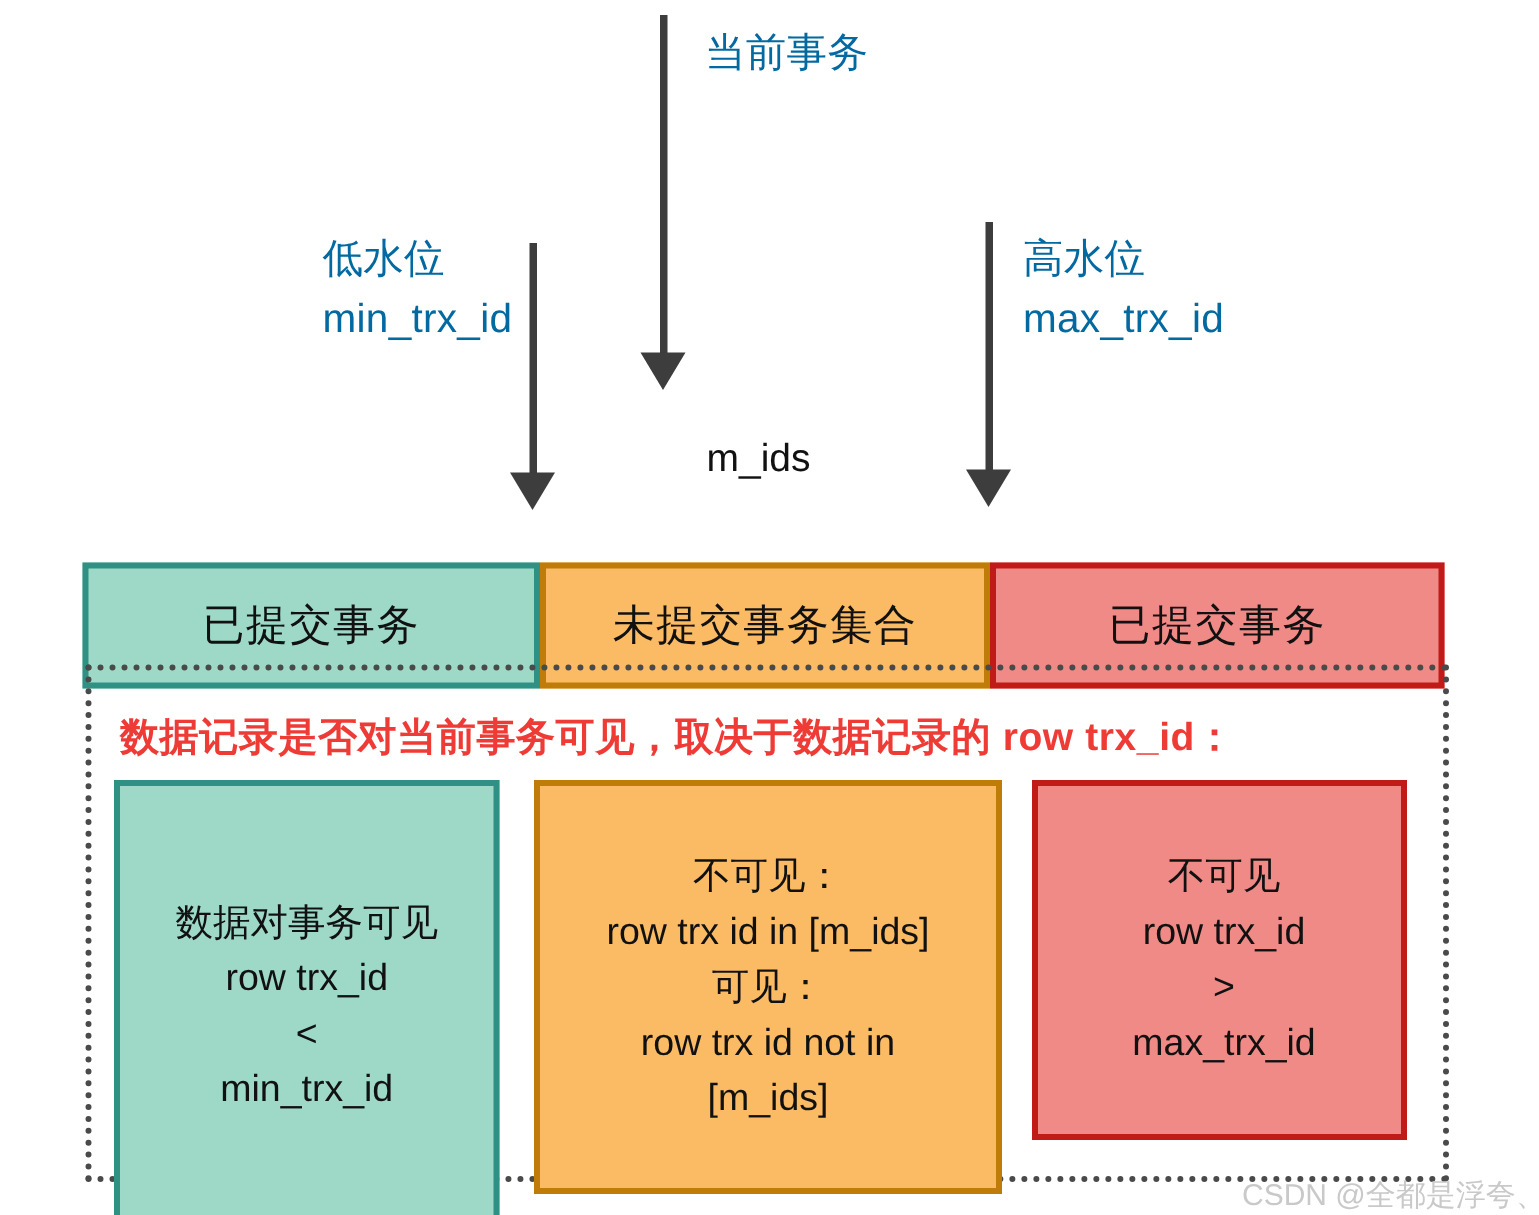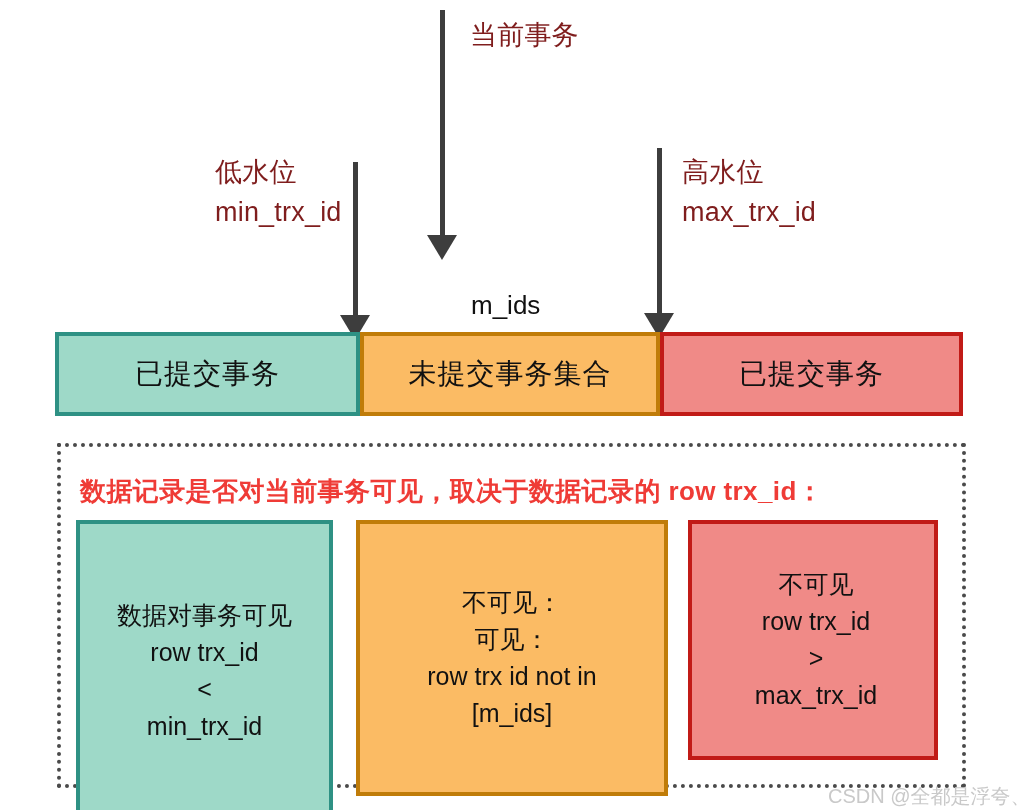--- a/index.html
+++ b/index.html
@@ -35,21 +35,21 @@
     border-left: 15px solid transparent;
     border-right: 15px solid transparent;
     border-top: 25px solid #3d3d3d;
   }
 
   
   .lbl {
     position: absolute;
     font-size: 27px;
     line-height: 40px;
-    color: #7f1d1d;
+    color: #0369a1;
     white-space: nowrap;
     letter-spacing: 0.2px;
   }
   .lbl .l2 { display: block; }
 
   .mids-label {
     position: absolute;
     font-size: 26px;
     color: #111111;
     white-space: nowrap;
@@ -59,20 +59,21 @@
   .bar { position: absolute; }
   .seg {
     position: absolute;
     box-sizing: border-box;
     display: flex;
     align-items: center;
     justify-content: center;
     font-size: 28px;
     color: #111111;
     letter-spacing: 1px;
+    margin-top: 43px;
   }
   .seg.teal   { background: #9ed9c8; border: 4px solid #2e9184; }
   .seg.orange { background: #fbbb64; border: 4px solid #c07c09; }
   .seg.red    { background: #f08a87; border: 4px solid #c11b17; }
 
   
   .dotted-box {
     position: absolute;
     box-sizing: border-box;
     border: 4px dotted #4a4a4a;
@@ -167,20 +168,21 @@
 
 <div class="card teal" style="left:76px; top:520px; width:257px; height:302px;">
   <span class="line">数据对事务可见</span>
   <span class="line">row trx_id</span>
   <span class="line">&lt;</span>
   <span class="line">min_trx_id</span>
 </div>
 
 <div class="card orange" style="left:356px; top:520px; width:312px; height:276px;">
   <span class="line">不可见：</span>
+  <span class="line">row trx id in [m_ids]</span>
   <span class="line">可见：</span>
   <span class="line">row trx id not in</span>
   <span class="line">[m_ids]</span>
 </div>
 
 <div class="card red" style="left:688px; top:520px; width:250px; height:240px;padding-left:12px;">
   <span class="line">不可见</span>
   <span class="line">row trx_id</span>
   <span class="line">&gt;</span>
   <span class="line">max_trx_id</span>

